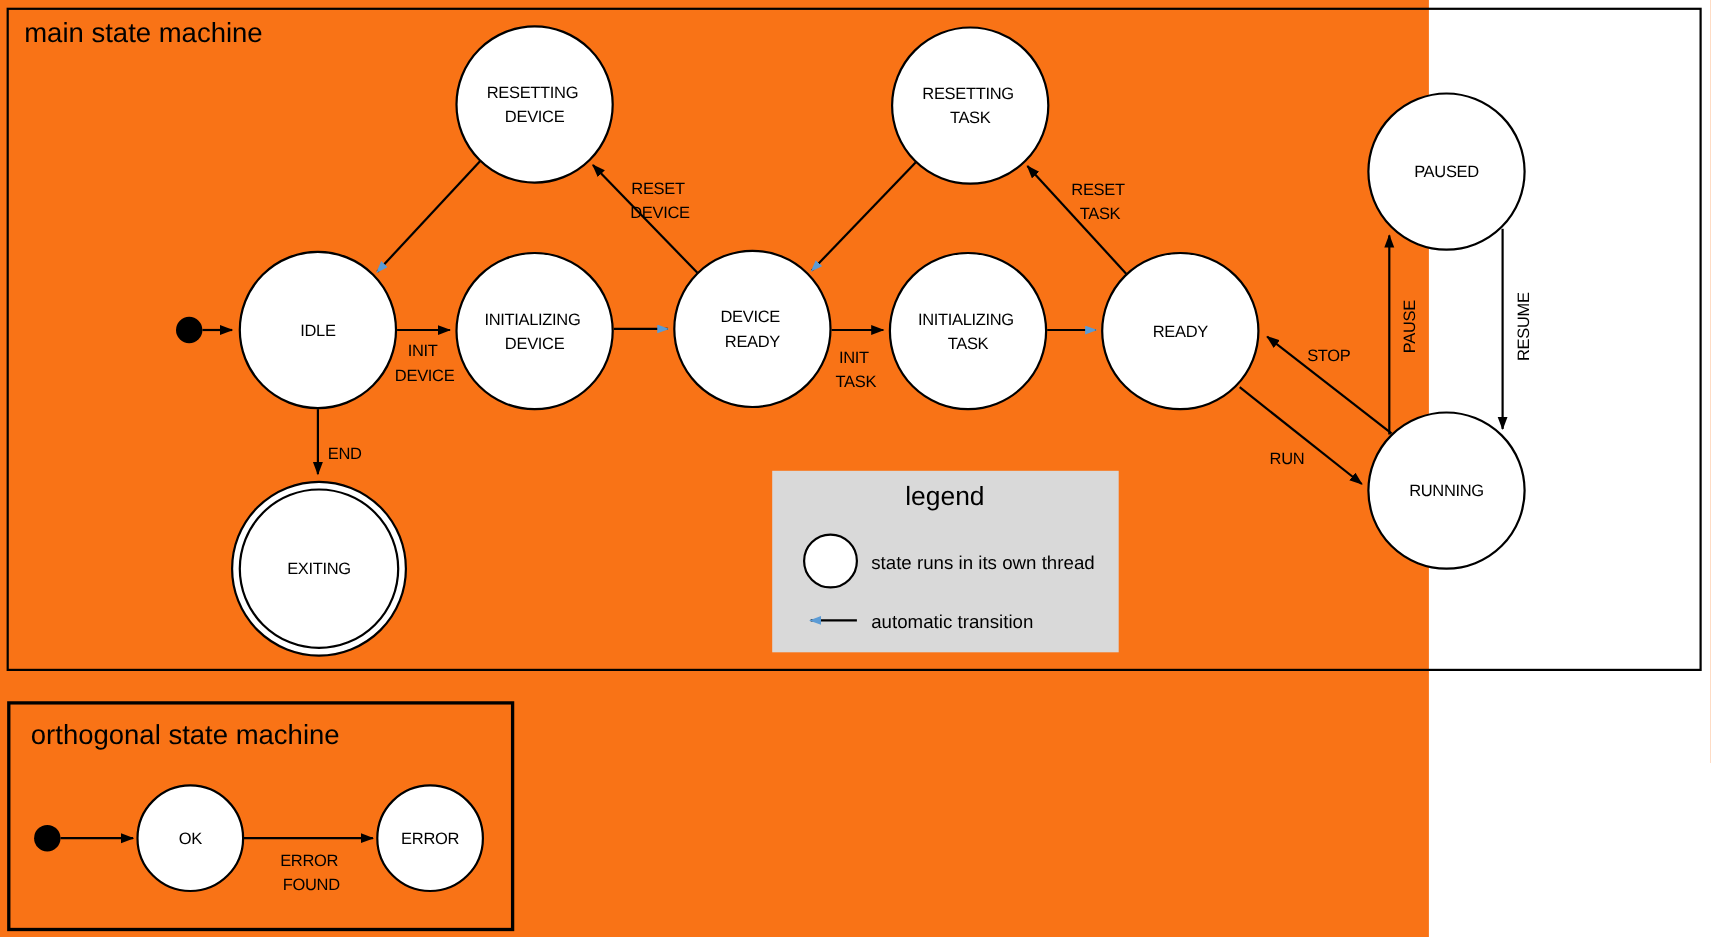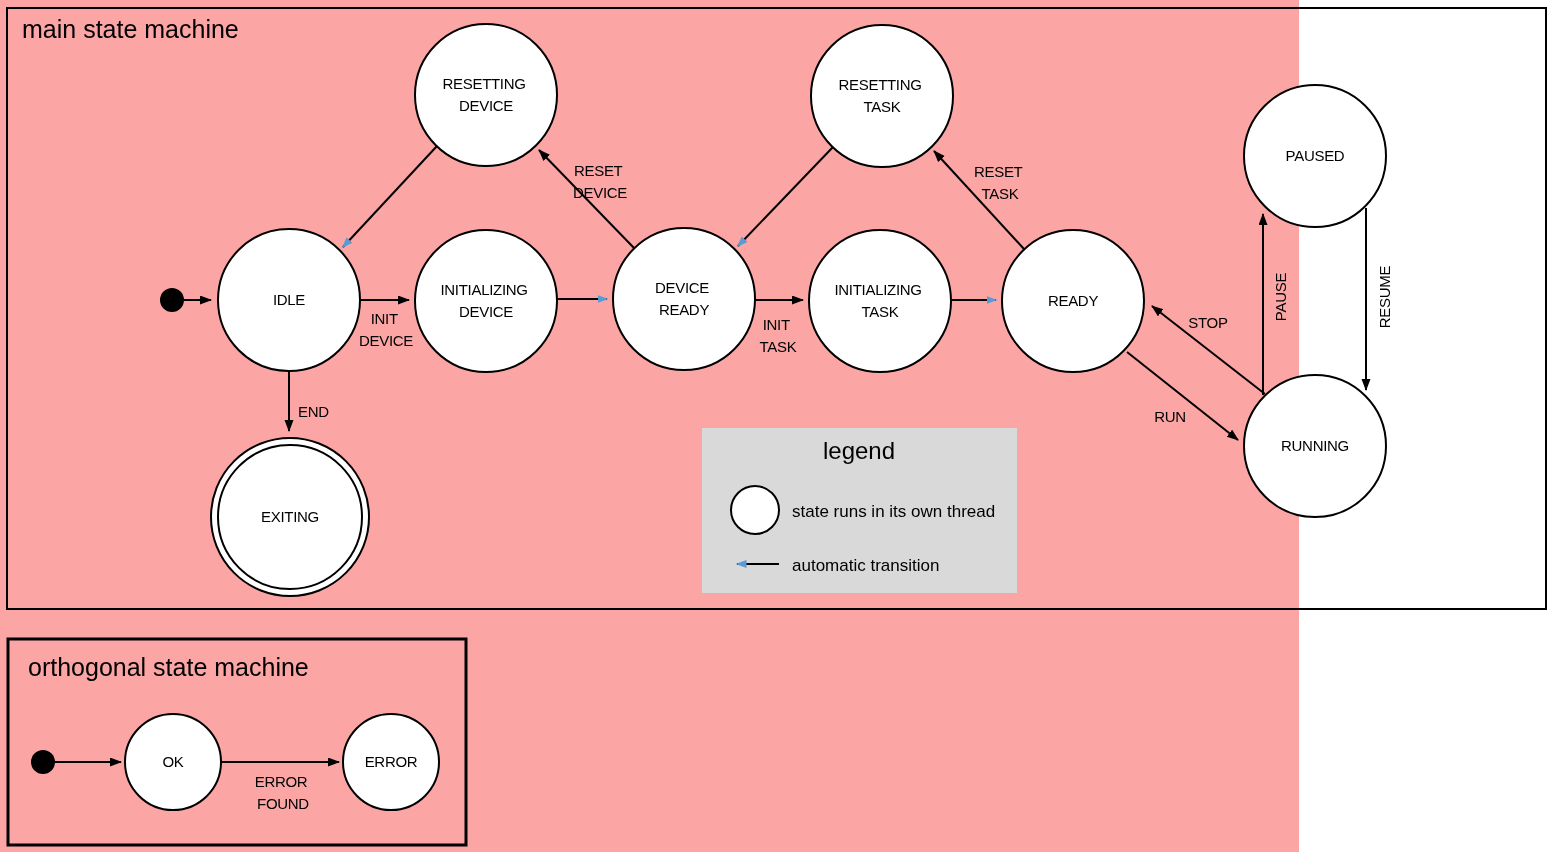--- a/index.html
+++ b/index.html
@@ -1,20 +1,20 @@
 <!DOCTYPE html>
 <html><head>
 <meta charset="utf-8">
 <style>
   html, body { margin: 0; padding: 0; background: #ffffff; }
   #stage {
     position: relative;
     width: 1299px;
     height: 852px;
-    background: #fca5a5;
+    background: #f97316;
     font-family: "Liberation Sans", sans-serif;
   }
   svg text {
     font-family: "Liberation Sans", sans-serif;
     fill: #000000;
   }
   .box-title    { font-size: 25px; }
   .legend-title { font-size: 24px; text-anchor: middle; }
   .legend-item  { font-size: 17px; }
   .state-label  { font-size: 15px; text-anchor: middle; letter-spacing: -0.3px; }

